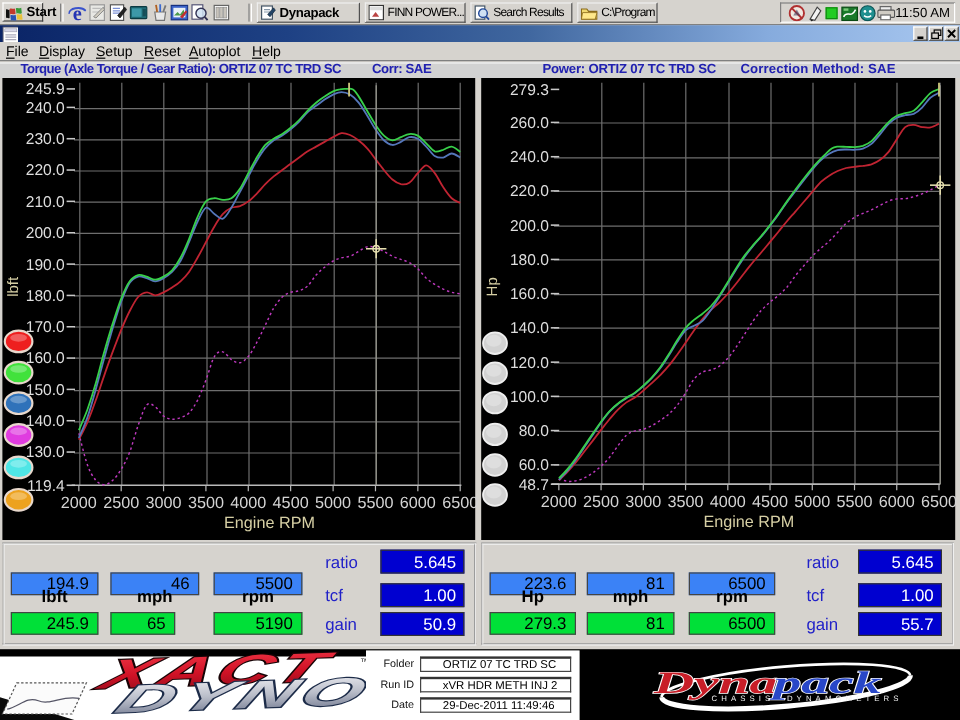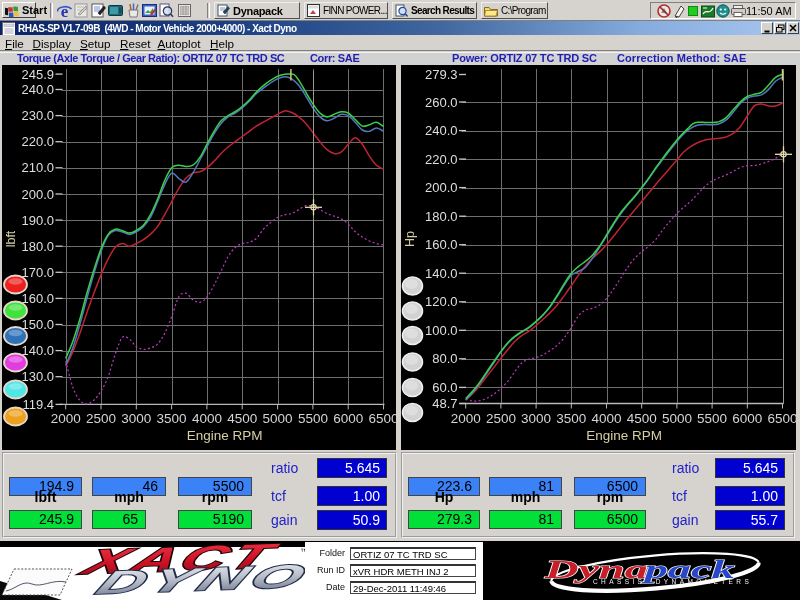--- a/index.html
+++ b/index.html
@@ -22,21 +22,21 @@
 .ctitle{top:52px;font-size:11px;font-weight:bold;color:#2121b0;white-space:nowrap}
 .panel{border:2px groove #f0f0f0;background:#d6d3ce}
 .ybox,.gbox{height:19px;font-size:14px;color:#000;text-align:right;padding-right:7px;border:1px solid #444;line-height:17px}
 .ybox{top:477px;background:#3b82f6}
 .gbox{top:510px;background:#00e038}
 .clab{top:489px;height:14px;font-size:14px;font-weight:bold;color:#000;text-align:center}
 .blab{font-size:14px;color:#2121c8}
 .bbox{width:70px;height:20px;background:#0000d0;border:1px solid #333;color:#fff;font-size:14px;text-align:right;padding-right:6px;line-height:18px}
 .bstrip{left:0;top:541px;width:800px;height:59px;background:#000}
 .flab{font-size:9px;color:#111;text-align:right}
-.fbox{width:126px;height:13px;background:#fff;border:1px solid #444;border-top:2px solid #333;font-size:9.5px;line-height:11px;padding-left:2px;color:#000;white-space:nowrap}
+.fbox{width:126px;height:13px;background:#fff;border:1px solid #444;border-top:2px solid #333;font-size:9.5px;line-height:11px;padding-left:18px;color:#000;white-space:nowrap}
 </style></head>
 <body>
 <div class="abs taskbar"></div>
 <div class="abs startbtn"><svg width="16" height="14" style="margin:1px 2px 0 1px;flex:none">
       <path d="M1 4 C2 3 3 5 4 4 L4 11 C3 12 2 10 1 11 Z" fill="#111"></path>
       <g transform="translate(4,2)">
         <path d="M0 1.5 C1.5 0.5 3 2 4.5 1 L5 5.5 C3.5 6.5 2 5 0.5 6 Z" fill="#c23a2e"></path>
         <path d="M5.2 0.9 C6.7 0 8.2 1.4 9.7 0.5 L10.2 5 C8.7 6 7.2 4.5 5.7 5.4 Z" fill="#3a9a3a"></path>
         <path d="M0.6 6.8 C2.1 5.8 3.6 7.3 5.1 6.3 L5.6 10.8 C4.1 11.8 2.6 10.3 1.1 11.3 Z" fill="#2a55b4"></path>
         <path d="M5.8 6.2 C7.3 5.2 8.8 6.7 10.3 5.7 L10.8 10.2 C9.3 11.2 7.8 9.7 6.3 10.7 Z" fill="#e8c23a"></path>
@@ -105,21 +105,21 @@
       <path d="M3 10 L6 6 L9 10 Z" fill="#b44"></path>
     </svg>
     <span style="font-weight:normal;font-size:10px;letter-spacing:-0.65px">FINN POWER....</span>
   </div>
 <div class="abs tbtn" style="left:392px;width:85px">
     <svg width="13" height="13" style="margin:0 3px 0 0;flex:none">
       <rect x="1" y="1" width="8" height="11" fill="#fff" stroke="#456"></rect>
       <circle cx="7.5" cy="7" r="3.6" fill="#cfe0f2" stroke="#234a9a" stroke-width="1.2"></circle>
       <line x1="10" y1="9.6" x2="12.6" y2="12.4" stroke="#234a9a" stroke-width="1.6"></line>
     </svg>
-    <span style="font-weight:bold;font-size:10px;letter-spacing:-0.65px">Search Results</span>
+    <span style="font-weight:normal;font-size:10px;letter-spacing:-0.65px">Search Results</span>
   </div>
 <div class="abs tbtn" style="left:481px;width:67px">
     <svg width="14" height="12" style="margin:0 3px 0 0;flex:none">
       <path d="M0.5 3 L0.5 11 L13.5 11 L13.5 4.5 L6.5 4.5 L5 2.5 L0.5 2.5 Z" fill="#f0d870" stroke="#8a6a1a"></path>
       <path d="M1.5 5.5 L13.5 5.5 L12 11 L0.5 11 Z" fill="#ffe88a" stroke="#8a6a1a" stroke-width="0.7"></path>
     </svg>
     <span style="font-weight:normal;font-size:10px;letter-spacing:-0.65px">C:\Program Fil...</span>
   </div>
 <div class="abs tray"></div>
 
@@ -152,21 +152,20 @@
 
 <div class="abs clock">11:50 AM</div>
 <div class="abs titlebar">
     <svg width="13" height="13" style="margin:0 3px 0 2px;flex:none">
       <rect x="0.5" y="0.5" width="13" height="13" fill="#fff" stroke="#667"></rect>
       <rect x="2" y="2" width="10" height="2.5" fill="#d8d8e8" stroke="#99a" stroke-width="0.5"></rect>
       <line x1="2.5" y1="7" x2="11.5" y2="7" stroke="#aab"></line>
       <line x1="2.5" y1="9" x2="11.5" y2="9" stroke="#aab"></line>
       <line x1="2.5" y1="11" x2="11.5" y2="11" stroke="#aab"></line>
     </svg>
-    <span class="titletxt">RHAS-SP V1.7-09B&nbsp; (4WD - Motor Vehicle 2000+4000) - Xact Dyno</span>
   </div>
 <svg class="abs wbtn" style="left:761px" width="12" height="12">
     <line x1="2.5" y1="8.5" x2="7.5" y2="8.5" stroke="#000" stroke-width="2"></line>
   </svg>
 <svg class="abs wbtn" style="left:774px" width="12" height="12">
     <rect x="3.5" y="2" width="5.5" height="4.5" fill="none" stroke="#000"></rect>
     <rect x="1.5" y="4.5" width="5.5" height="4.5" fill="#d6d3ce" stroke="#000"></rect>
   </svg>
 <svg class="abs wbtn" style="left:787px" width="12" height="12">
     <path d="M2 2 L8 8 M8 2 L2 8" stroke="#000" stroke-width="1.6"></path>

